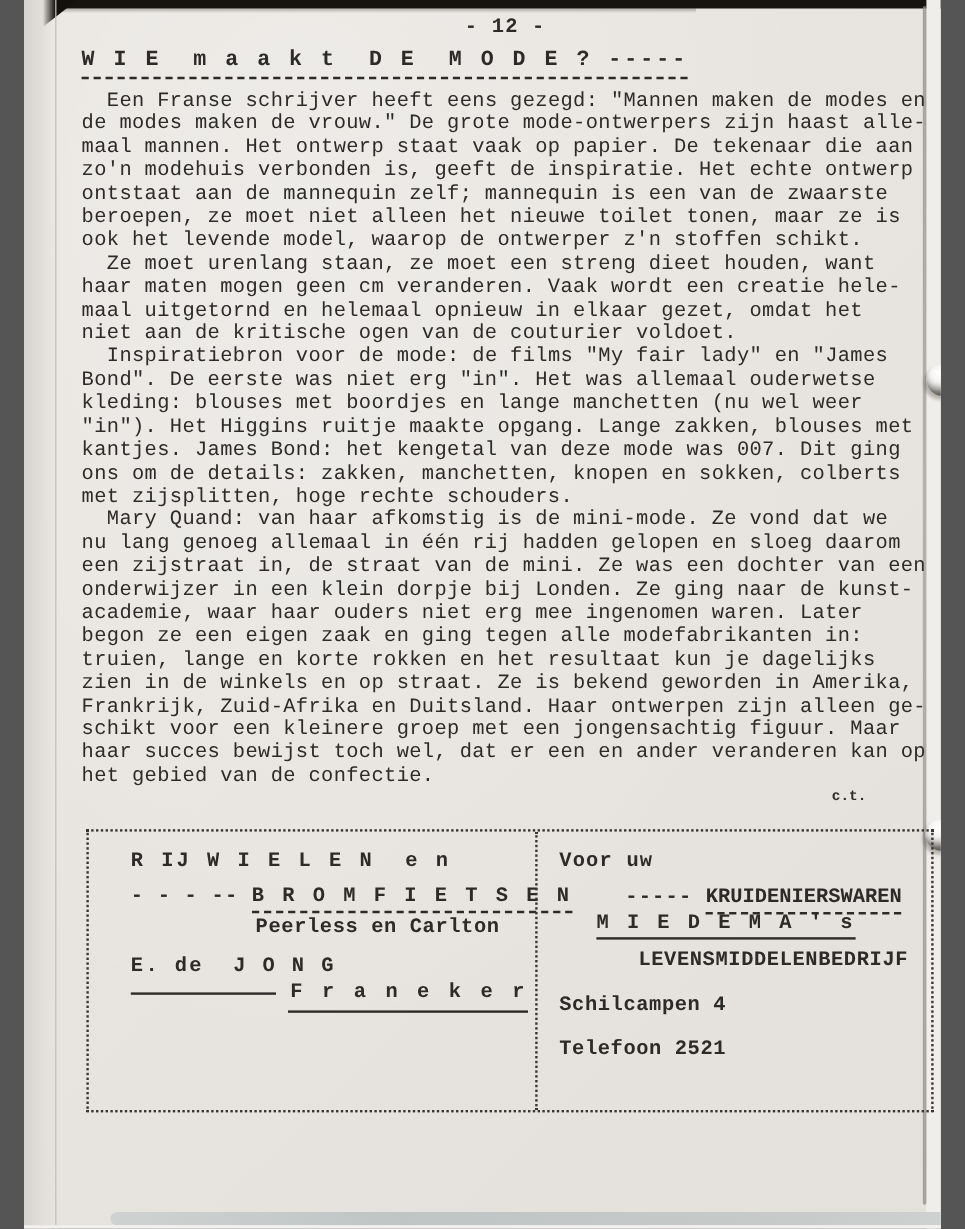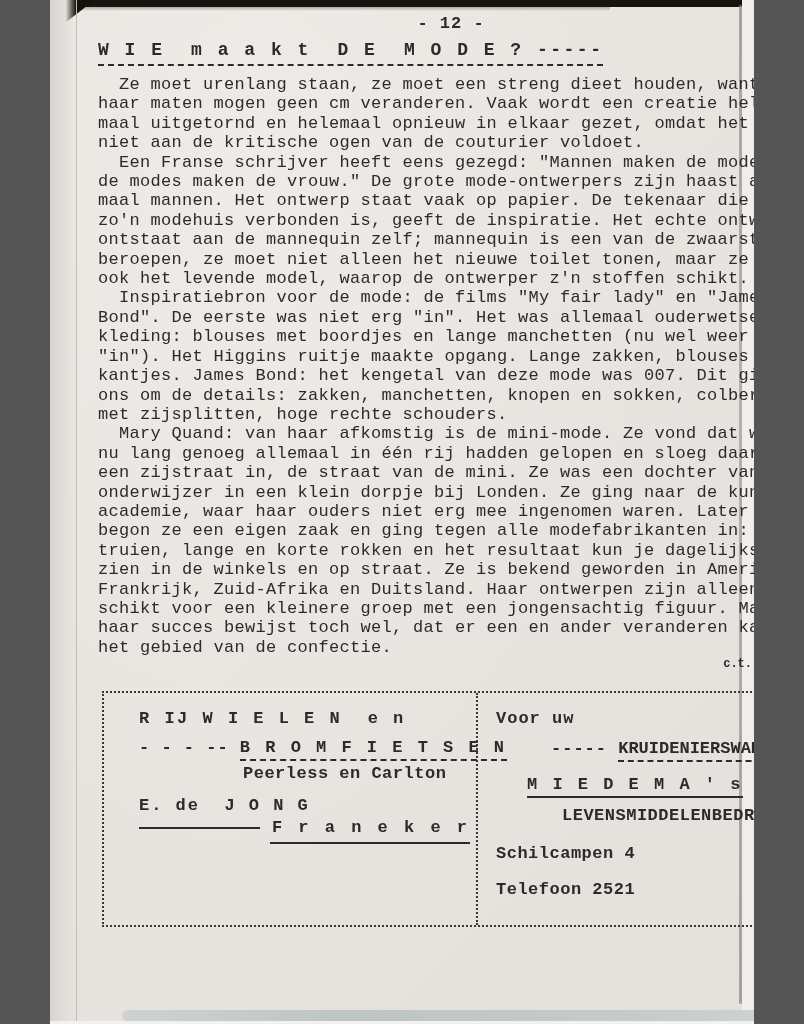--- a/index.html
+++ b/index.html
@@ -1,18 +1,18 @@
 <!DOCTYPE html>
 <html><head>
 <meta charset="utf-8">
 <style>
   html,body { margin:0; padding:0; background:#555; }
   .page {
     position:relative;
-    width:704px; height:1024px;
+    width:764px; height:1024px;
     margin:0 auto;
     background:
       radial-gradient(ellipse at 30% 20%, rgba(255,255,255,0.25), rgba(255,255,255,0) 60%),
       linear-gradient(135deg, #e9e6e1 0%, #e7e4df 55%, #e4e1dc 100%);
     overflow:hidden;
     font-family:"Liberation Mono", "DejaVu Sans Mono", monospace;
     color:#2d2b28;
   }
 
   
@@ -64,21 +64,21 @@
   .ad-l3 { margin-top:11px; font-weight:bold; letter-spacing:0.5px; }
   .ad-l4 { margin-top:7px; padding-left:104px; letter-spacing:0.5px; }
   .ad-l5 { margin-top:13px; letter-spacing:2px; white-space:pre; }
   .jong-row { display:flex; align-items:center; margin-top:3px; }
   .jong-rule { flex:1; height:2px; background:#2d2b28; margin-right:12px; }
   .franeker { letter-spacing:3px; white-space:pre; }
   .franeker-rule { width:200px; height:2px; background:#2d2b28; margin:5px 0 0 auto; }
   .ad-l7 { margin-top:15px; letter-spacing:0.5px; }
   .ad-r1 { margin-top:3px; letter-spacing:1px; }
   .ad-r2 { margin-top:11px; padding-left:55px; white-space:pre; }
-  .ad-r3 { margin-top:17px;padding-left:31px; }
+  .ad-r3 { margin-top:2px;padding-left:31px; }
   .ad-r4 { margin-top:12px; padding-left:66px; letter-spacing:0.5px; }
   .ad-r5 { margin-top:19px; letter-spacing:0.5px; }
   .ad-r6 { margin-top:17px; letter-spacing:0.5px; }
 </style>
 </head>
 <body>
 
 <div class="page">
 
   <div class="scan-top-band"></div>
@@ -91,31 +91,31 @@
   <div class="scan-bottom-white"></div>
   <div class="stud stud-top"></div>
   <div class="stud stud-bottom"></div>
 
   <div class="content">
     <div class="page-number">- 12 -</div>
 
     <h1 class="title"><span class="title-underlined"><span>W I E  m a a k t  D E  M O D E ? </span><span>-----</span></span></h1>
 
     <div class="body-text">
-      <div class="para">  Ze moet urenlang staan, ze moet een streng dieet houden, want
-haar maten mogen geen cm veranderen. Vaak wordt een creatie hele-
-maal uitgetornd en helemaal opnieuw in elkaar gezet, omdat het
-niet aan de kritische ogen van de couturier voldoet.</div>
       <div class="para">  Een Franse schrijver heeft eens gezegd: "Mannen maken de modes en
 de modes maken de vrouw." De grote mode-ontwerpers zijn haast alle-
 maal mannen. Het ontwerp staat vaak op papier. De tekenaar die aan
 zo'n modehuis verbonden is, geeft de inspiratie. Het echte ontwerp
 ontstaat aan de mannequin zelf; mannequin is een van de zwaarste
 beroepen, ze moet niet alleen het nieuwe toilet tonen, maar ze is
 ook het levende model, waarop de ontwerper z'n stoffen schikt.</div>
+      <div class="para">  Ze moet urenlang staan, ze moet een streng dieet houden, want
+haar maten mogen geen cm veranderen. Vaak wordt een creatie hele-
+maal uitgetornd en helemaal opnieuw in elkaar gezet, omdat het
+niet aan de kritische ogen van de couturier voldoet.</div>
       <div class="para">  Inspiratiebron voor de mode: de films "My fair lady" en "James
 Bond". De eerste was niet erg "in". Het was allemaal ouderwetse
 kleding: blouses met boordjes en lange manchetten (nu wel weer
 "in"). Het Higgins ruitje maakte opgang. Lange zakken, blouses met
 kantjes. James Bond: het kengetal van deze mode was 007. Dit ging
 ons om de details: zakken, manchetten, knopen en sokken, colberts
 met zijsplitten, hoge rechte schouders.</div>
       <div class="para">  Mary Quand: van haar afkomstig is de mini-mode. Ze vond dat we
 nu lang genoeg allemaal in één rij hadden gelopen en sloeg daarom
 een zijstraat in, de straat van de mini. Ze was een dochter van een

